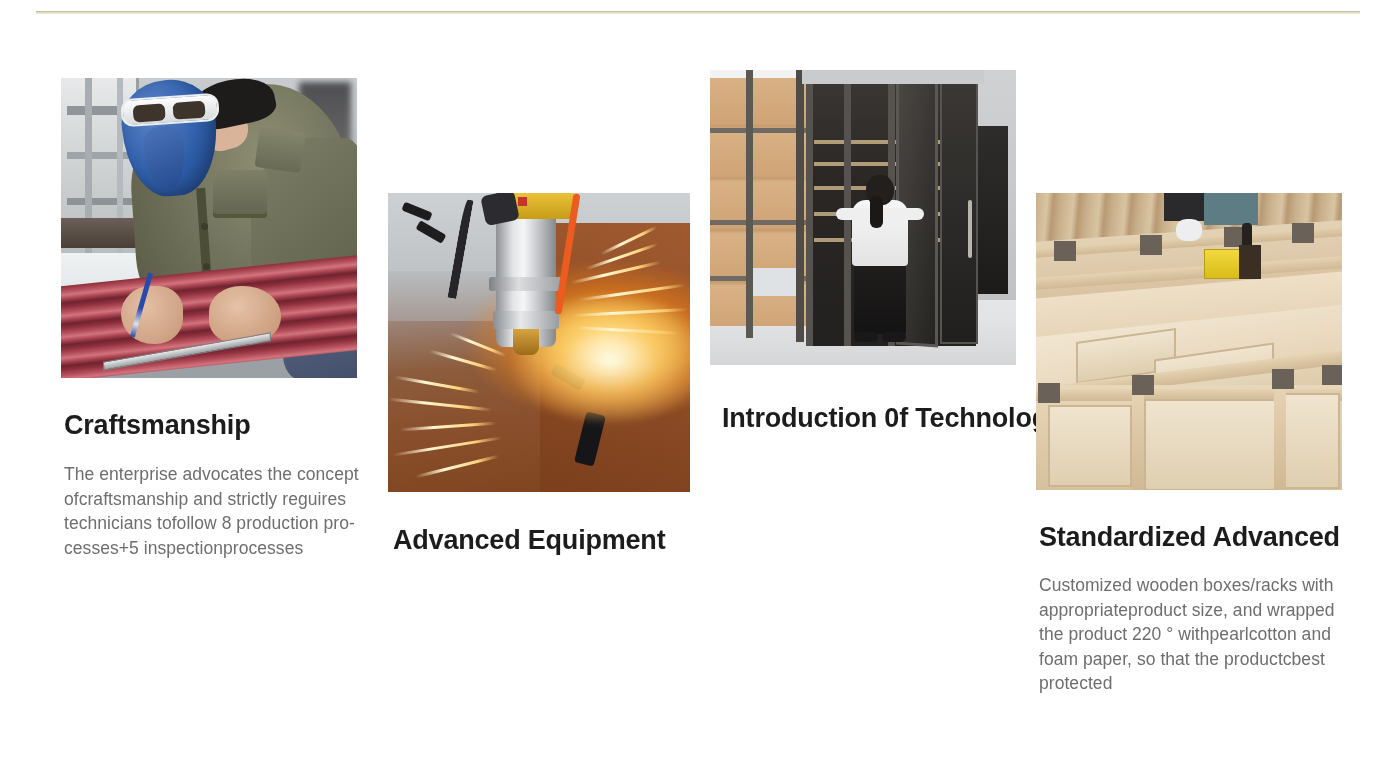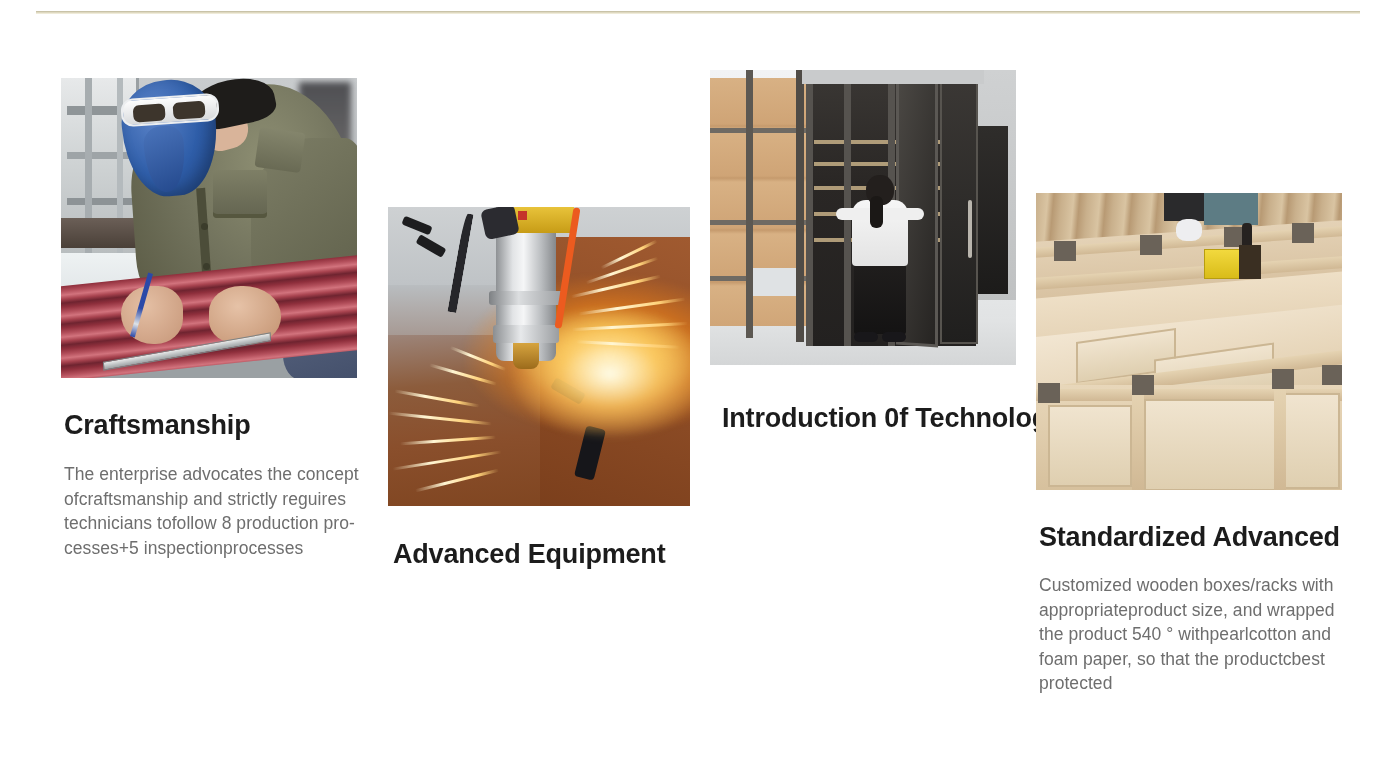--- a/index.html
+++ b/index.html
@@ -149,21 +149,21 @@
   .p1-lens1 { position: absolute; left: 10px; top: 5px; width: 32px; height: 17px;
     background: #3d352c; border-radius: 6px; }
   .p1-lens2 { position: absolute; left: 50px; top: 5px; width: 32px; height: 17px;
     background: #3d352c; border-radius: 6px; }
   .p1-hand1 { position: absolute; left: 60px; top: 208px; width: 62px; height: 58px;
     background: radial-gradient(ellipse at 40% 35%, #e4bfa4, #c69678); border-radius: 48% 40% 44% 52%; }
   .p1-hand2 { position: absolute; left: 148px; top: 208px; width: 72px; height: 58px;
     background: radial-gradient(ellipse at 40% 35%, #e6c2a7, #c2916f); border-radius: 44% 52% 46% 40%; }
 
   
-  #card-equipment { left: 388px; top: 207px; width: 330px; }
+  #card-equipment { left: 388px; top: 193px; width: 330px; }
   #card-equipment .card-photo { width: 302px; height: 299px; }
   #card-equipment .card-title { margin-top: 33px; margin-left: 5px; }
   #card-equipment .card-body  { margin-top: 20px; margin-left: 5px; width: 300px; }
 
   
   .p2-bg { position: absolute; inset: 0;
     background: linear-gradient(175deg,
       #c9ccce 0%, #c0c4c7 22%, #9c8377 40%, #8c5c3c 56%, #8a4f2c 74%, #7e441f 100%); }
   .p2-plateTop { position: absolute; left: 0; top: 0; width: 100%; height: 78px;
     background: linear-gradient(180deg,#ced1d3,#bfc3c6); }
@@ -439,16 +439,16 @@
         <div class="p4-panel" style="left:248px; top:200px; width:56px;  height:96px;"></div>
         <div class="p4-slat" style="left:96px; top:198px; width:12px; height:100px;"></div>
         <div class="p4-slat" style="left:238px;top:194px; width:12px; height:104px;"></div>
         <div class="p4-corner" style="left:2px;   top:190px;"></div>
         <div class="p4-corner" style="left:96px;  top:182px;"></div>
         <div class="p4-corner" style="left:236px; top:176px;"></div>
         <div class="p4-corner" style="left:286px; top:172px;"></div>
       </div>
     </div>
     <div class="card-title">Standardized Advanced</div>
-    <div class="card-body">Customized wooden boxes/racks with appropriateproduct size, and wrapped the product 540 °  withpearlcotton and foam paper, so that the productcbest protected</div>
+    <div class="card-body">Customized wooden boxes/racks with appropriateproduct size, and wrapped the product 220 °  withpearlcotton and foam paper, so that the productcbest protected</div>
   </div>
 
 </div>
 
 </body></html>

